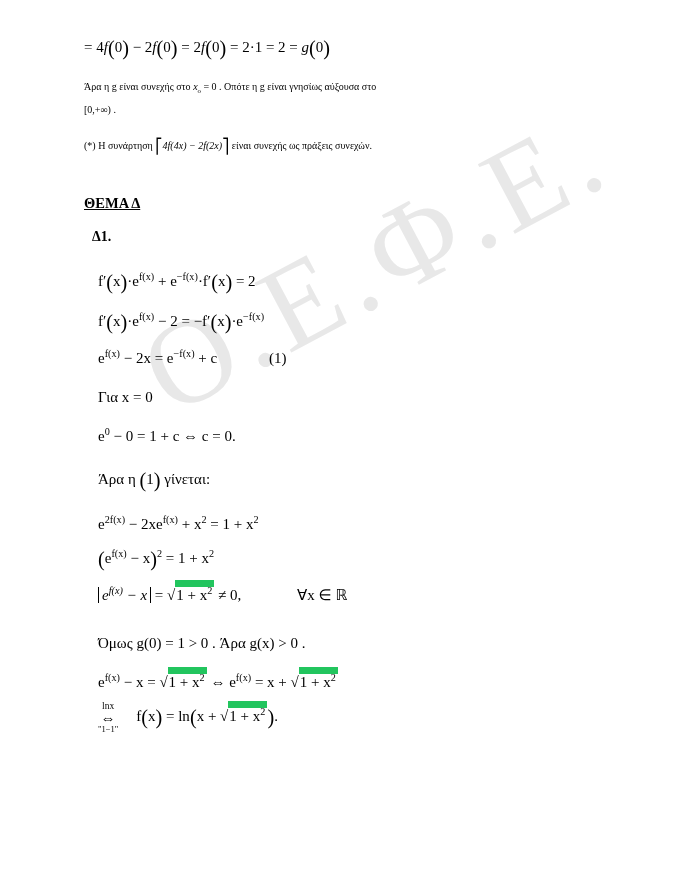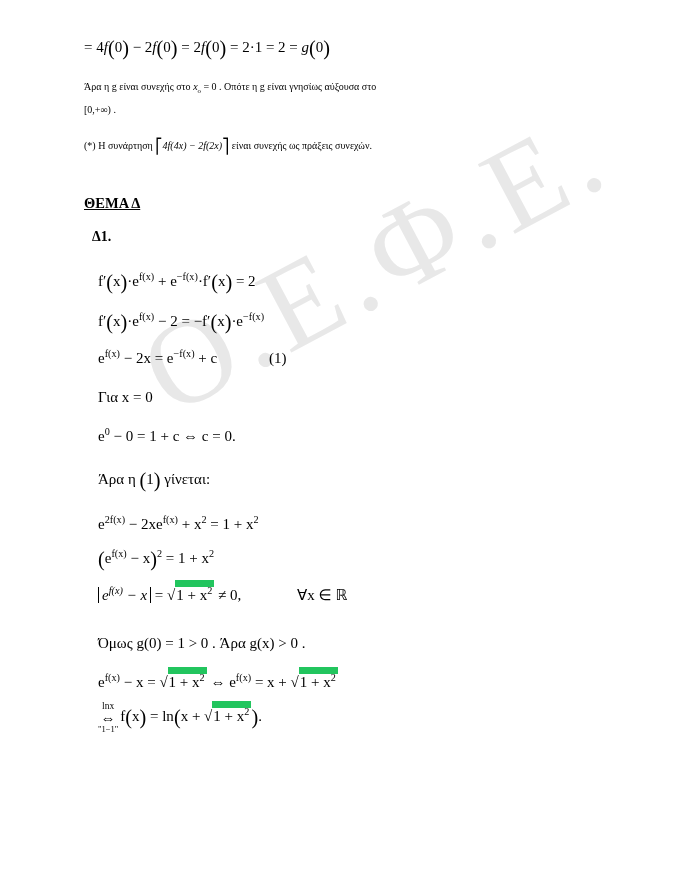--- a/index.html
+++ b/index.html
@@ -106,21 +106,21 @@
   }
   .eqlabel {
     display: inline-block;
     margin-left: 48px;
   }
   .stacked-arrow {
     display: inline-block;
     text-align: center;
     vertical-align: middle;
     line-height: 1.0;
-    margin-right: 2px;
+    margin-right: 18px;
   }
   .stacked-arrow .top {
     display: block;
     font-size: 9.5px;
   }
   .stacked-arrow .mid {
     display: block;
     font-size: 15px;
     margin: -1px 0;
   }

